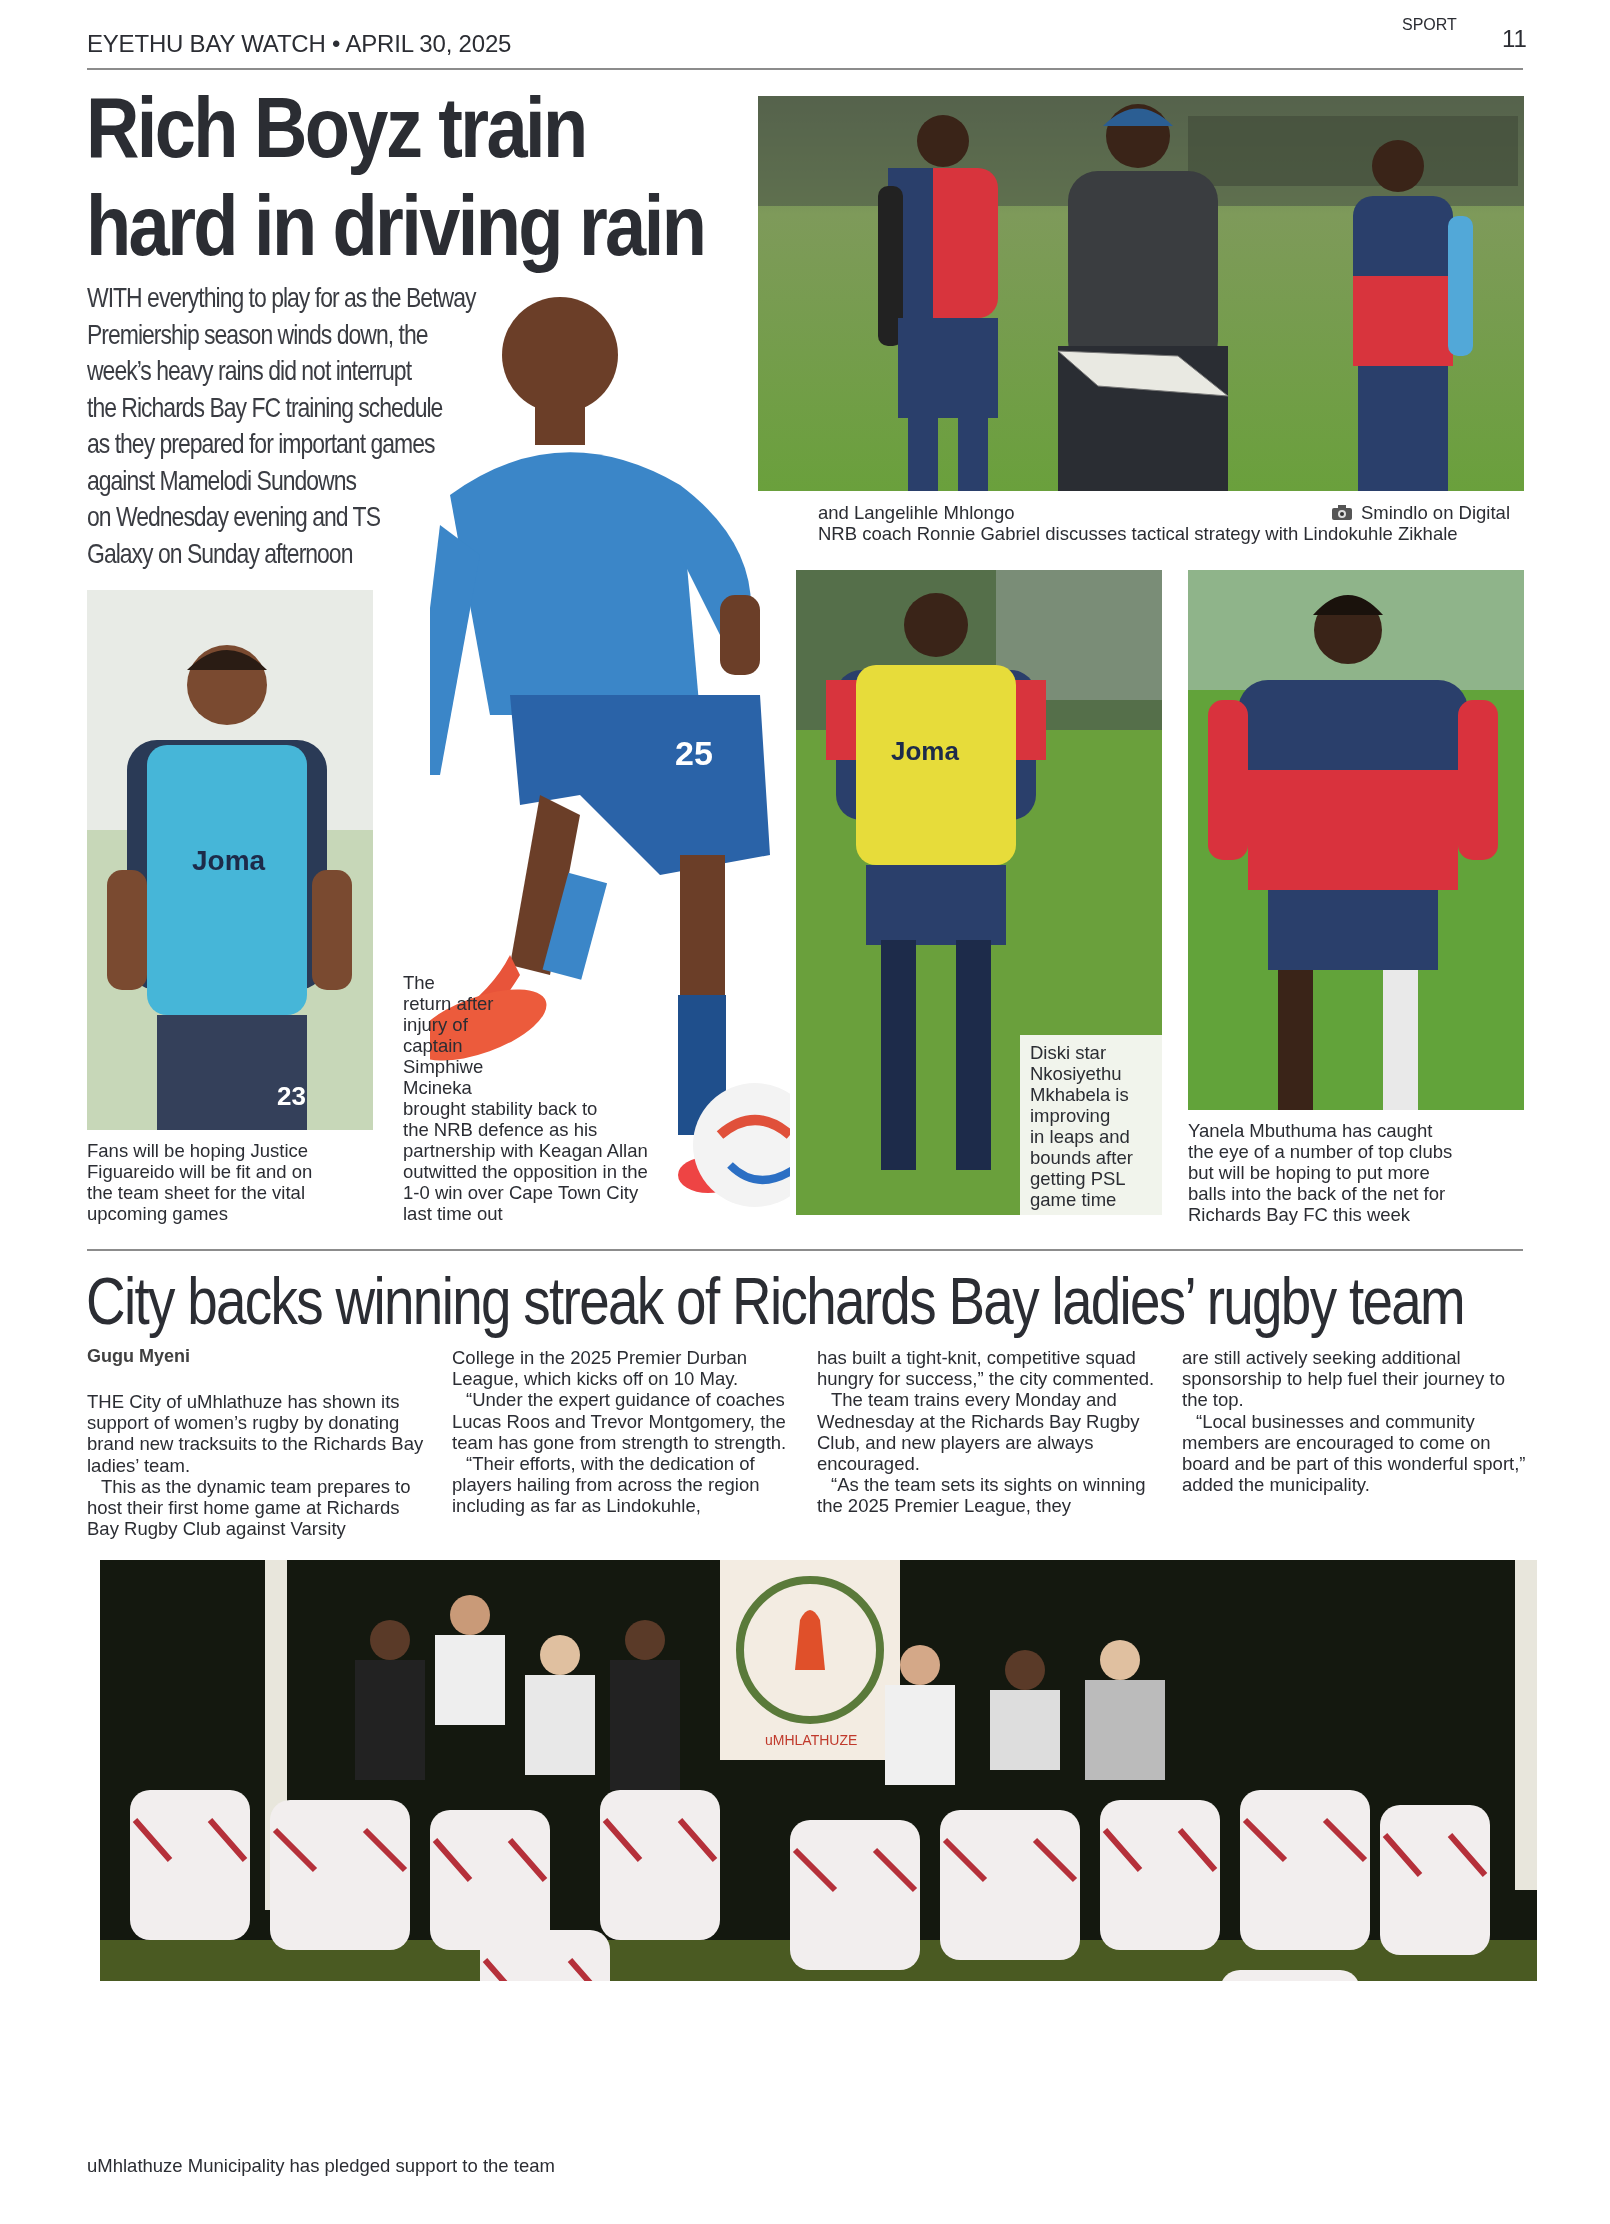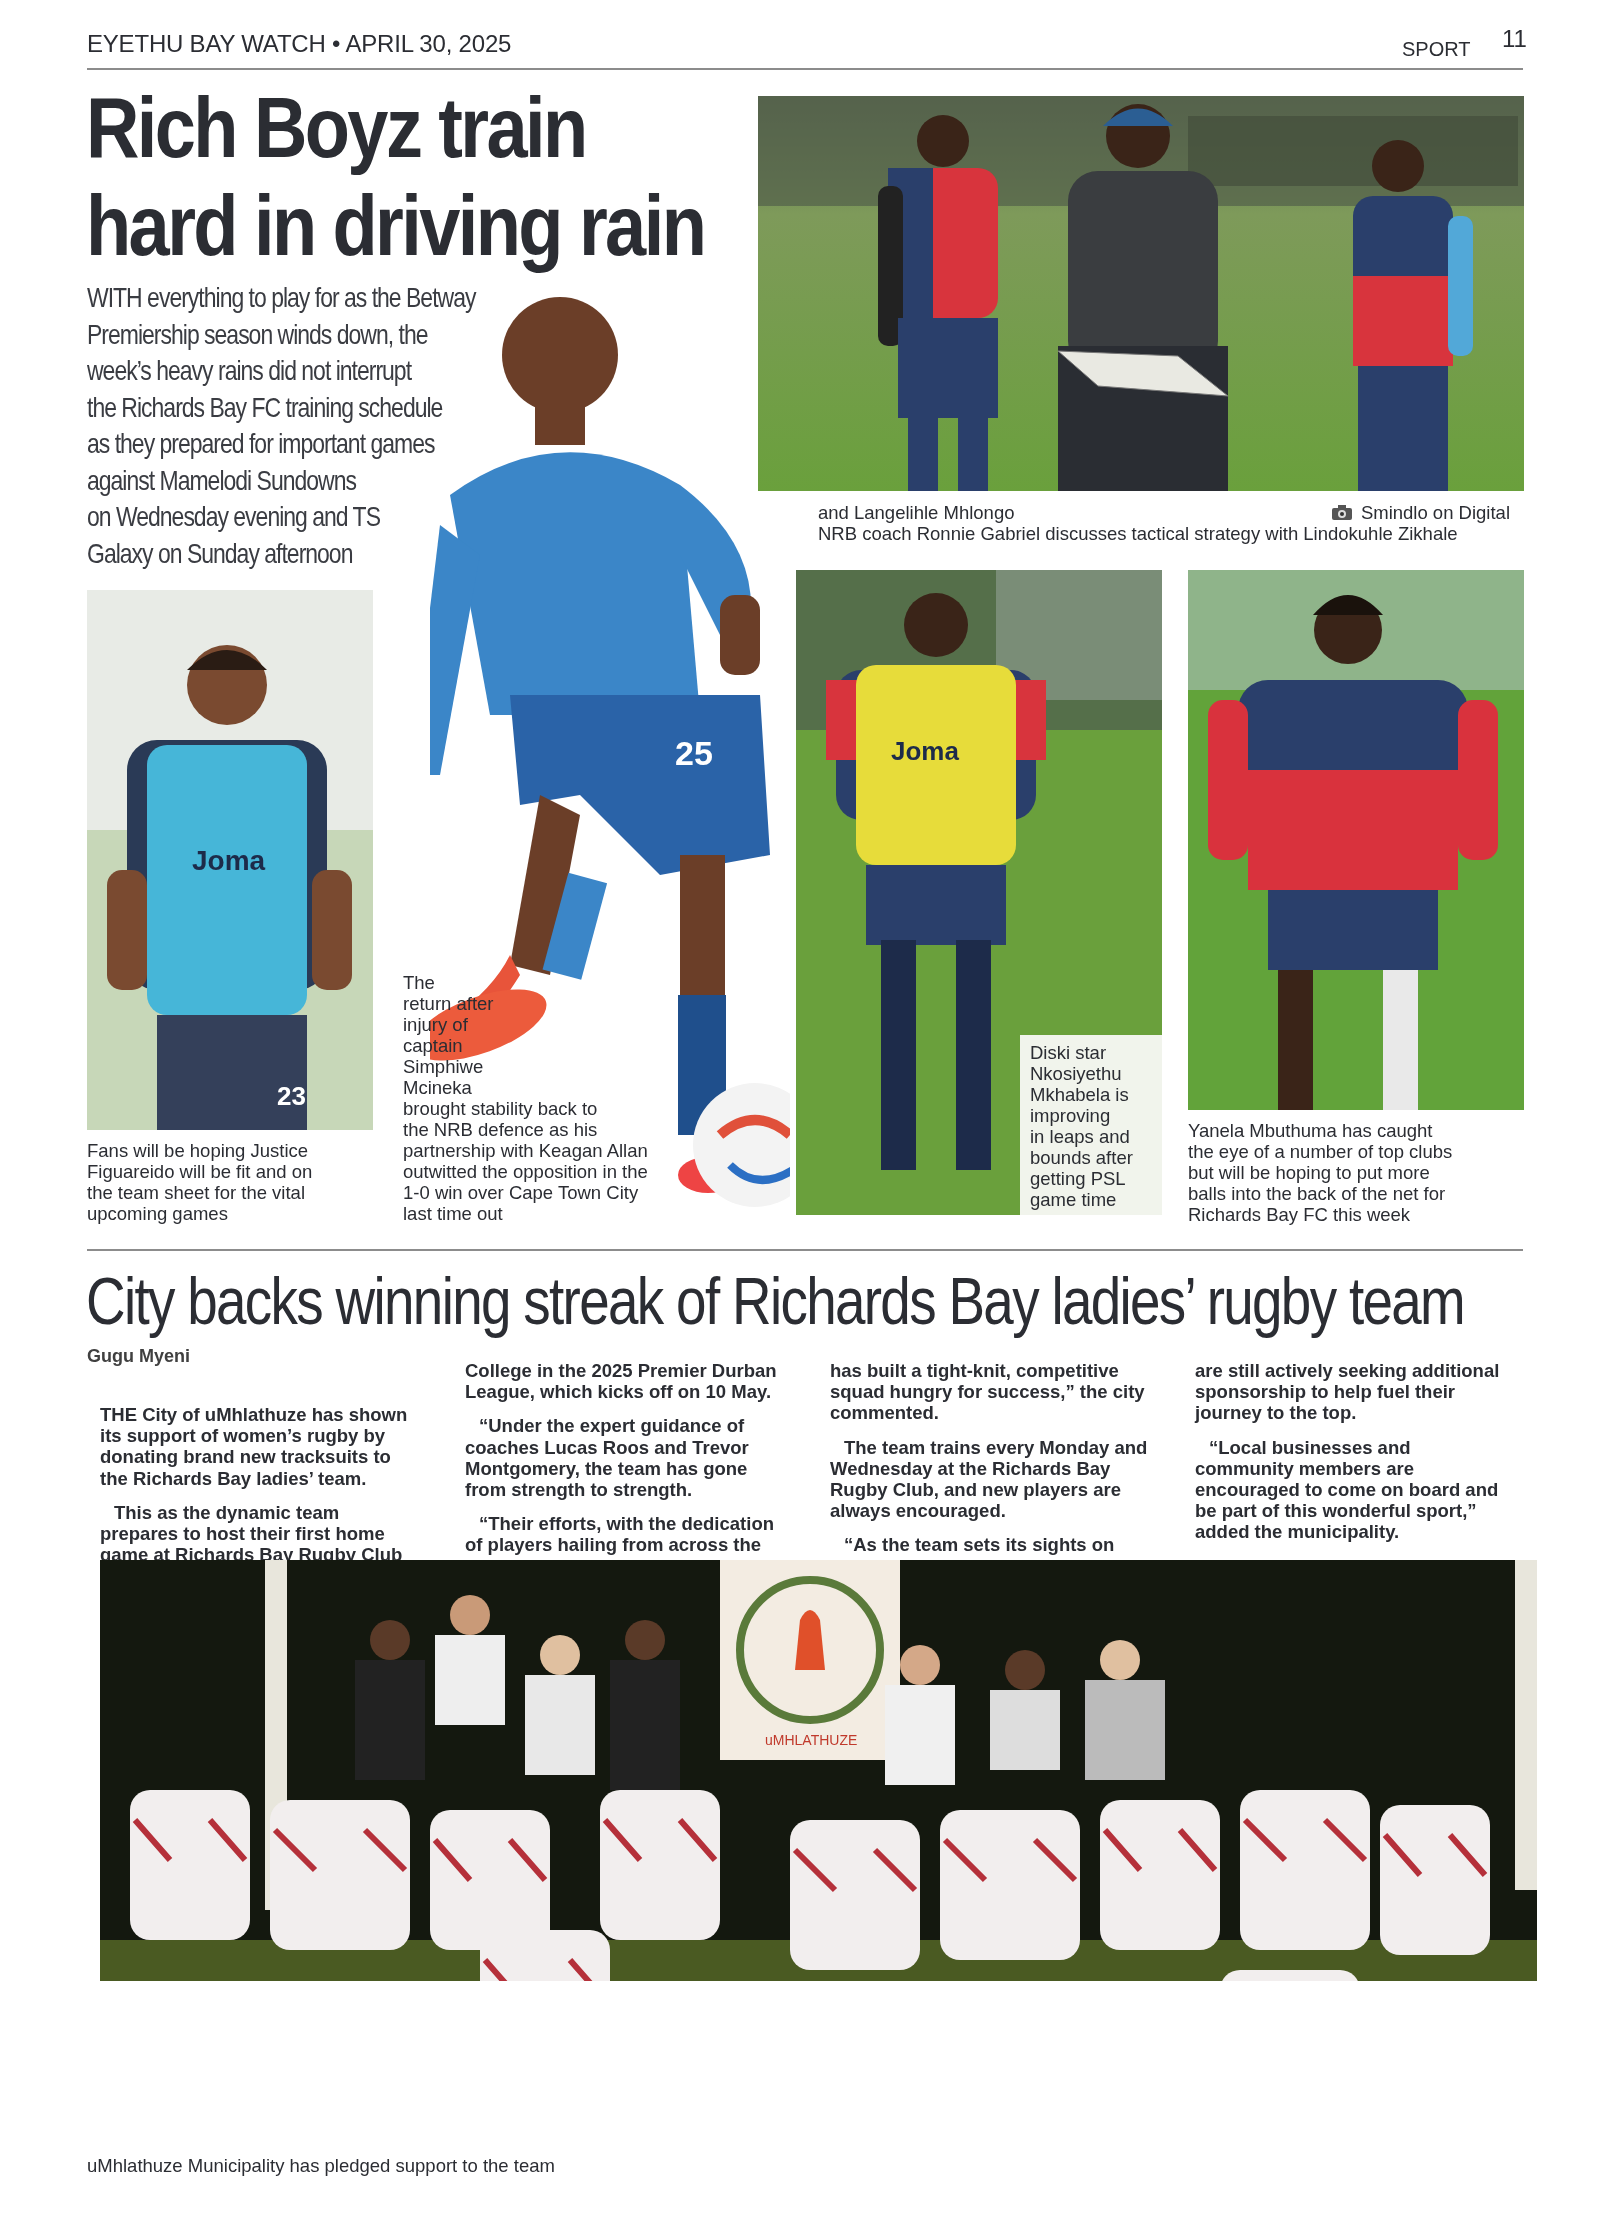--- a/index.html
+++ b/index.html
@@ -1,29 +1,29 @@
 <!DOCTYPE html>
 <html><head>
 <meta charset="utf-8">
 <style>
   html, body { margin: 0; padding: 0; background: #ffffff; }
   body { width: 1610px; height: 2224px; position: relative; overflow: hidden; color: #2b2d33; font-family: "Liberation Sans", sans-serif; }
   .abs { position: absolute; }
   .masthead { left: 87px; top: 30px; font-size: 24px; letter-spacing: -0.2px; color: #2b2d33; }
-  .section-label { left: 1402px; top: 38px; font-size: 20px; color: #2b2d33; }
+  .section-label { left: 1402px; top: 16px; font-size: 16px; color: #2b2d33; }
   .page-num { left: 1502px; top: 25px; font-size: 24px; color: #2b2d33; }
   .rule { background: #8c8c8c; height: 2px; }
   .headline1 { left: 86px; top: 78px; width: 680px; font-family: "Liberation Sans", sans-serif; font-weight: bold; font-size: 86px; line-height: 98px; letter-spacing: -3px; color: #2b2d33; transform: scaleX(0.86); transform-origin: left top; white-space: nowrap; }
   .standfirst { left: 87px; top: 280px; width: 430px; font-family: "Liberation Sans Narrow","Liberation Sans", sans-serif; font-size: 28px; line-height: 36.5px; color: #3a3c42; letter-spacing: -1.2px; transform: scaleX(0.82); transform-origin: left top; width: 520px; }
   .photo { overflow: hidden; }
   .caption { font-size: 18.5px; line-height: 21px; color: #2b2d33; }
   .headline2 { left: 86px; top: 1264px; font-size: 66px; line-height: 74px; color: #2b2d33; letter-spacing: -2px; transform: scaleX(0.83); transform-origin: left top; white-space: nowrap; }
   .byline { left: 87px; top: 1346px; font-size: 18px; font-weight: bold; color: #404040; }
   .col { top: 1347px; width: 345px; font-size: 18.5px; line-height: 21.2px; color: #2b2d33; }
-  .col p { margin: 13px; font-weight: bold; }
+  .col p { margin: 0; }
   .col p.indent { text-indent: 14px; }
   .bottom-caption { left: 87px; top: 2155px; font-size: 18.5px; color: #2b2d33; }
   svg { display: block; }
 </style>
 </head>
 <body>
 
 <div class="abs masthead">EYETHU BAY WATCH • APRIL 30, 2025</div>
 <div class="abs section-label">SPORT</div>
 <div class="abs page-num">11</div>

